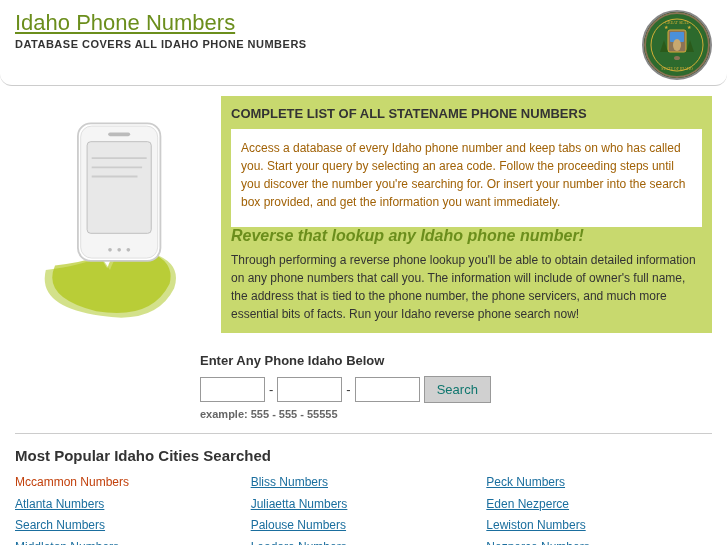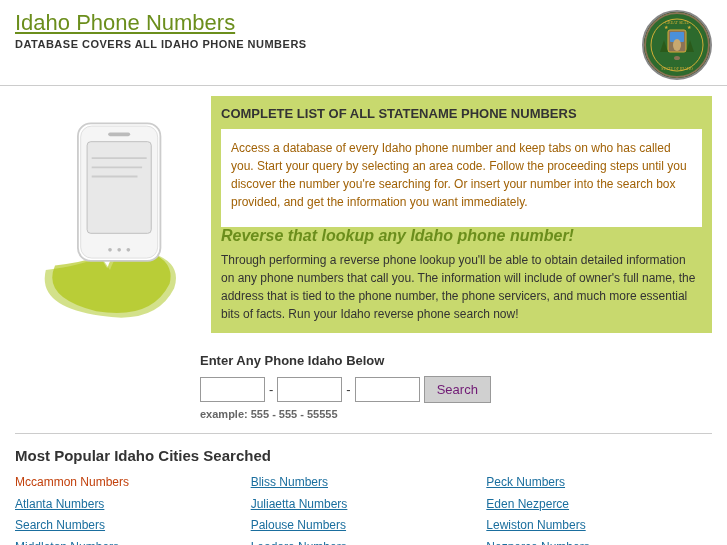--- a/index.html
+++ b/index.html
@@ -1,45 +1,45 @@
 <!DOCTYPE html>
 <html><head>
   <meta charset="utf-8">
   <style>
     * { margin: 0; padding: 0; box-sizing: border-box; }
     body { font-family: Arial, sans-serif; font-size: 13px; color: #333; background: #fff; width: 727px; min-height: 545px; overflow-x: hidden; }
 
     
-    #header { padding: 10px 15px 5px 15px; border-bottom: 1px solid #ccc; display: flex; align-items: flex-start; justify-content: space-between; }
+    #header { padding: 10px 15px 5px 15px; border-bottom: 1px solid #ccc; display: flex; align-items: flex-start; justify-content: space-between; border-radius: 12px; }
     #header-left { }
     #site-title { font-size: 22px; color: #6b8e1c; text-decoration: underline; cursor: pointer; font-weight: normal; }
     #site-subtitle { font-size: 11px; font-weight: bold; color: #333; margin-top: 2px; letter-spacing: 0.5px; }
     #seal { width: 70px; height: 70px; border-radius: 50%; border: 2px solid #888; background: radial-gradient(circle, #2a6e2a 0%, #1a4e1a 60%, #0a2e0a 100%); display: flex; align-items: center; justify-content: center; overflow: hidden; }
     #seal svg { width: 66px; height: 66px; }
 
     
-    #main { display: flex; padding: 10px 15px; gap: 6px; align-items: center; }
+    #main { display: flex; padding: 10px 15px; gap: 16px; align-items: center; }
 
     
     #phone-area { width: 190px; flex-shrink: 0; display: flex; align-items: center; justify-content: center; }
     #phone-svg { width: 180px; height: 220px; }
     #content-title { font-size: 13px; font-weight: bold; margin-bottom: 8px; color: #333; }
     #content-desc { font-size: 12px; line-height: 1.5; color: #a16207; margin-bottom: 6px; }
     #reverse-highlight { color: #6b8e1c; font-size: 16px; font-weight: bold; font-style: italic; margin-bottom: 6px; }
     #content-desc2 { font-size: 12px; line-height: 1.5; color: #333; }
 
     
     #search-section { padding: 10px 15px 5px 200px; }
     #search-label { font-size: 13px; font-weight: bold; margin-bottom: 8px; color: #333; }
     #search-row { display: flex; align-items: center; gap: 4px; margin-bottom: 5px; }
     #search-row input { border: 1px solid #999; padding: 4px; font-size: 13px; }
     #input1 { width: 65px; }
     #input2 { width: 65px; }
     #input3 { width: 65px; }
-    #search-button { background: #d0d0d0; border: 1px solid #999; padding: 5px 12px; font-size: 13px; cursor: pointer; color: #701a75; }
+    #search-button { background: #d0d0d0; border: 1px solid #999; padding: 5px 12px; font-size: 13px; cursor: pointer; color: #0f766e; }
     #example-text { font-size: 11px; color: #666; padding-left: 0; font-weight: bold; }
 
     
     #divider { border: none; border-top: 1px solid #ccc; margin: 8px 15px; }
 
     
     #cities-section { padding: 5px 15px; }
     #cities-title { font-size: 15px; font-weight: bold; margin-bottom: 8px; color: #333; }
     #cities-grid { display: grid; grid-template-columns: 1fr 1fr 1fr; gap: 2px 10px; }
     .city-link { color: #1a6e9e; text-decoration: underline; cursor: pointer; font-size: 12px; line-height: 1.8; }

